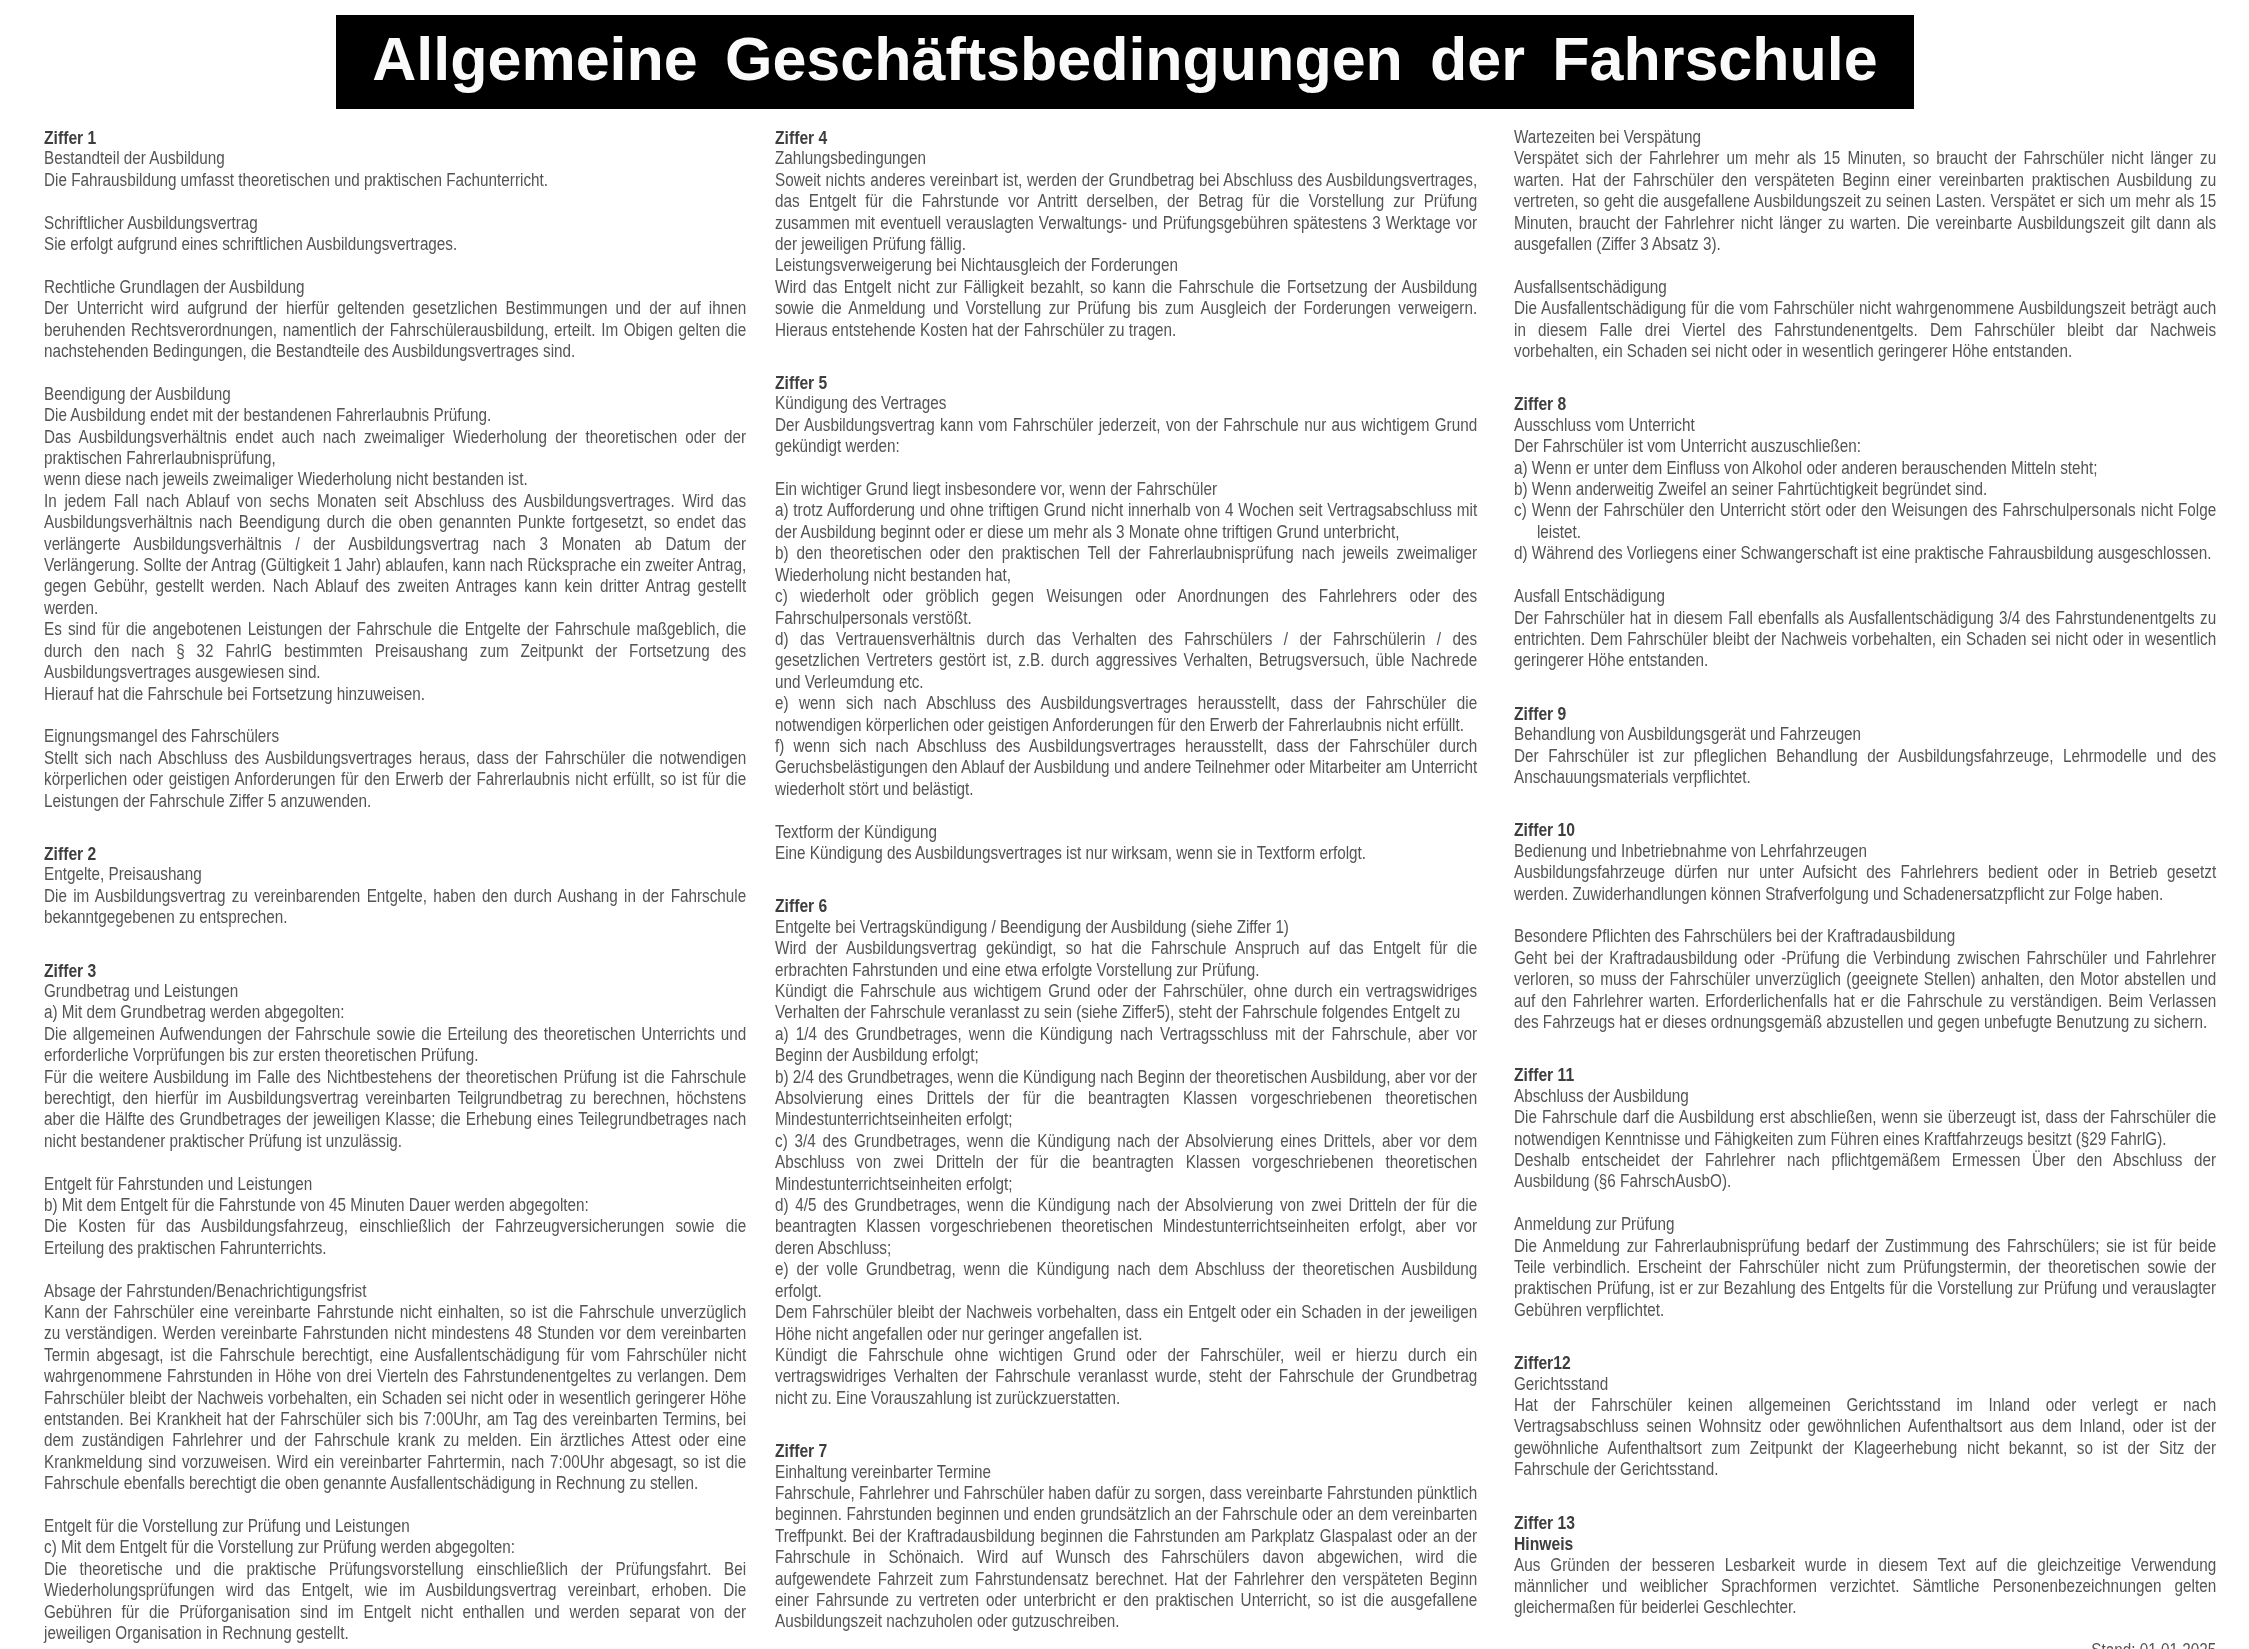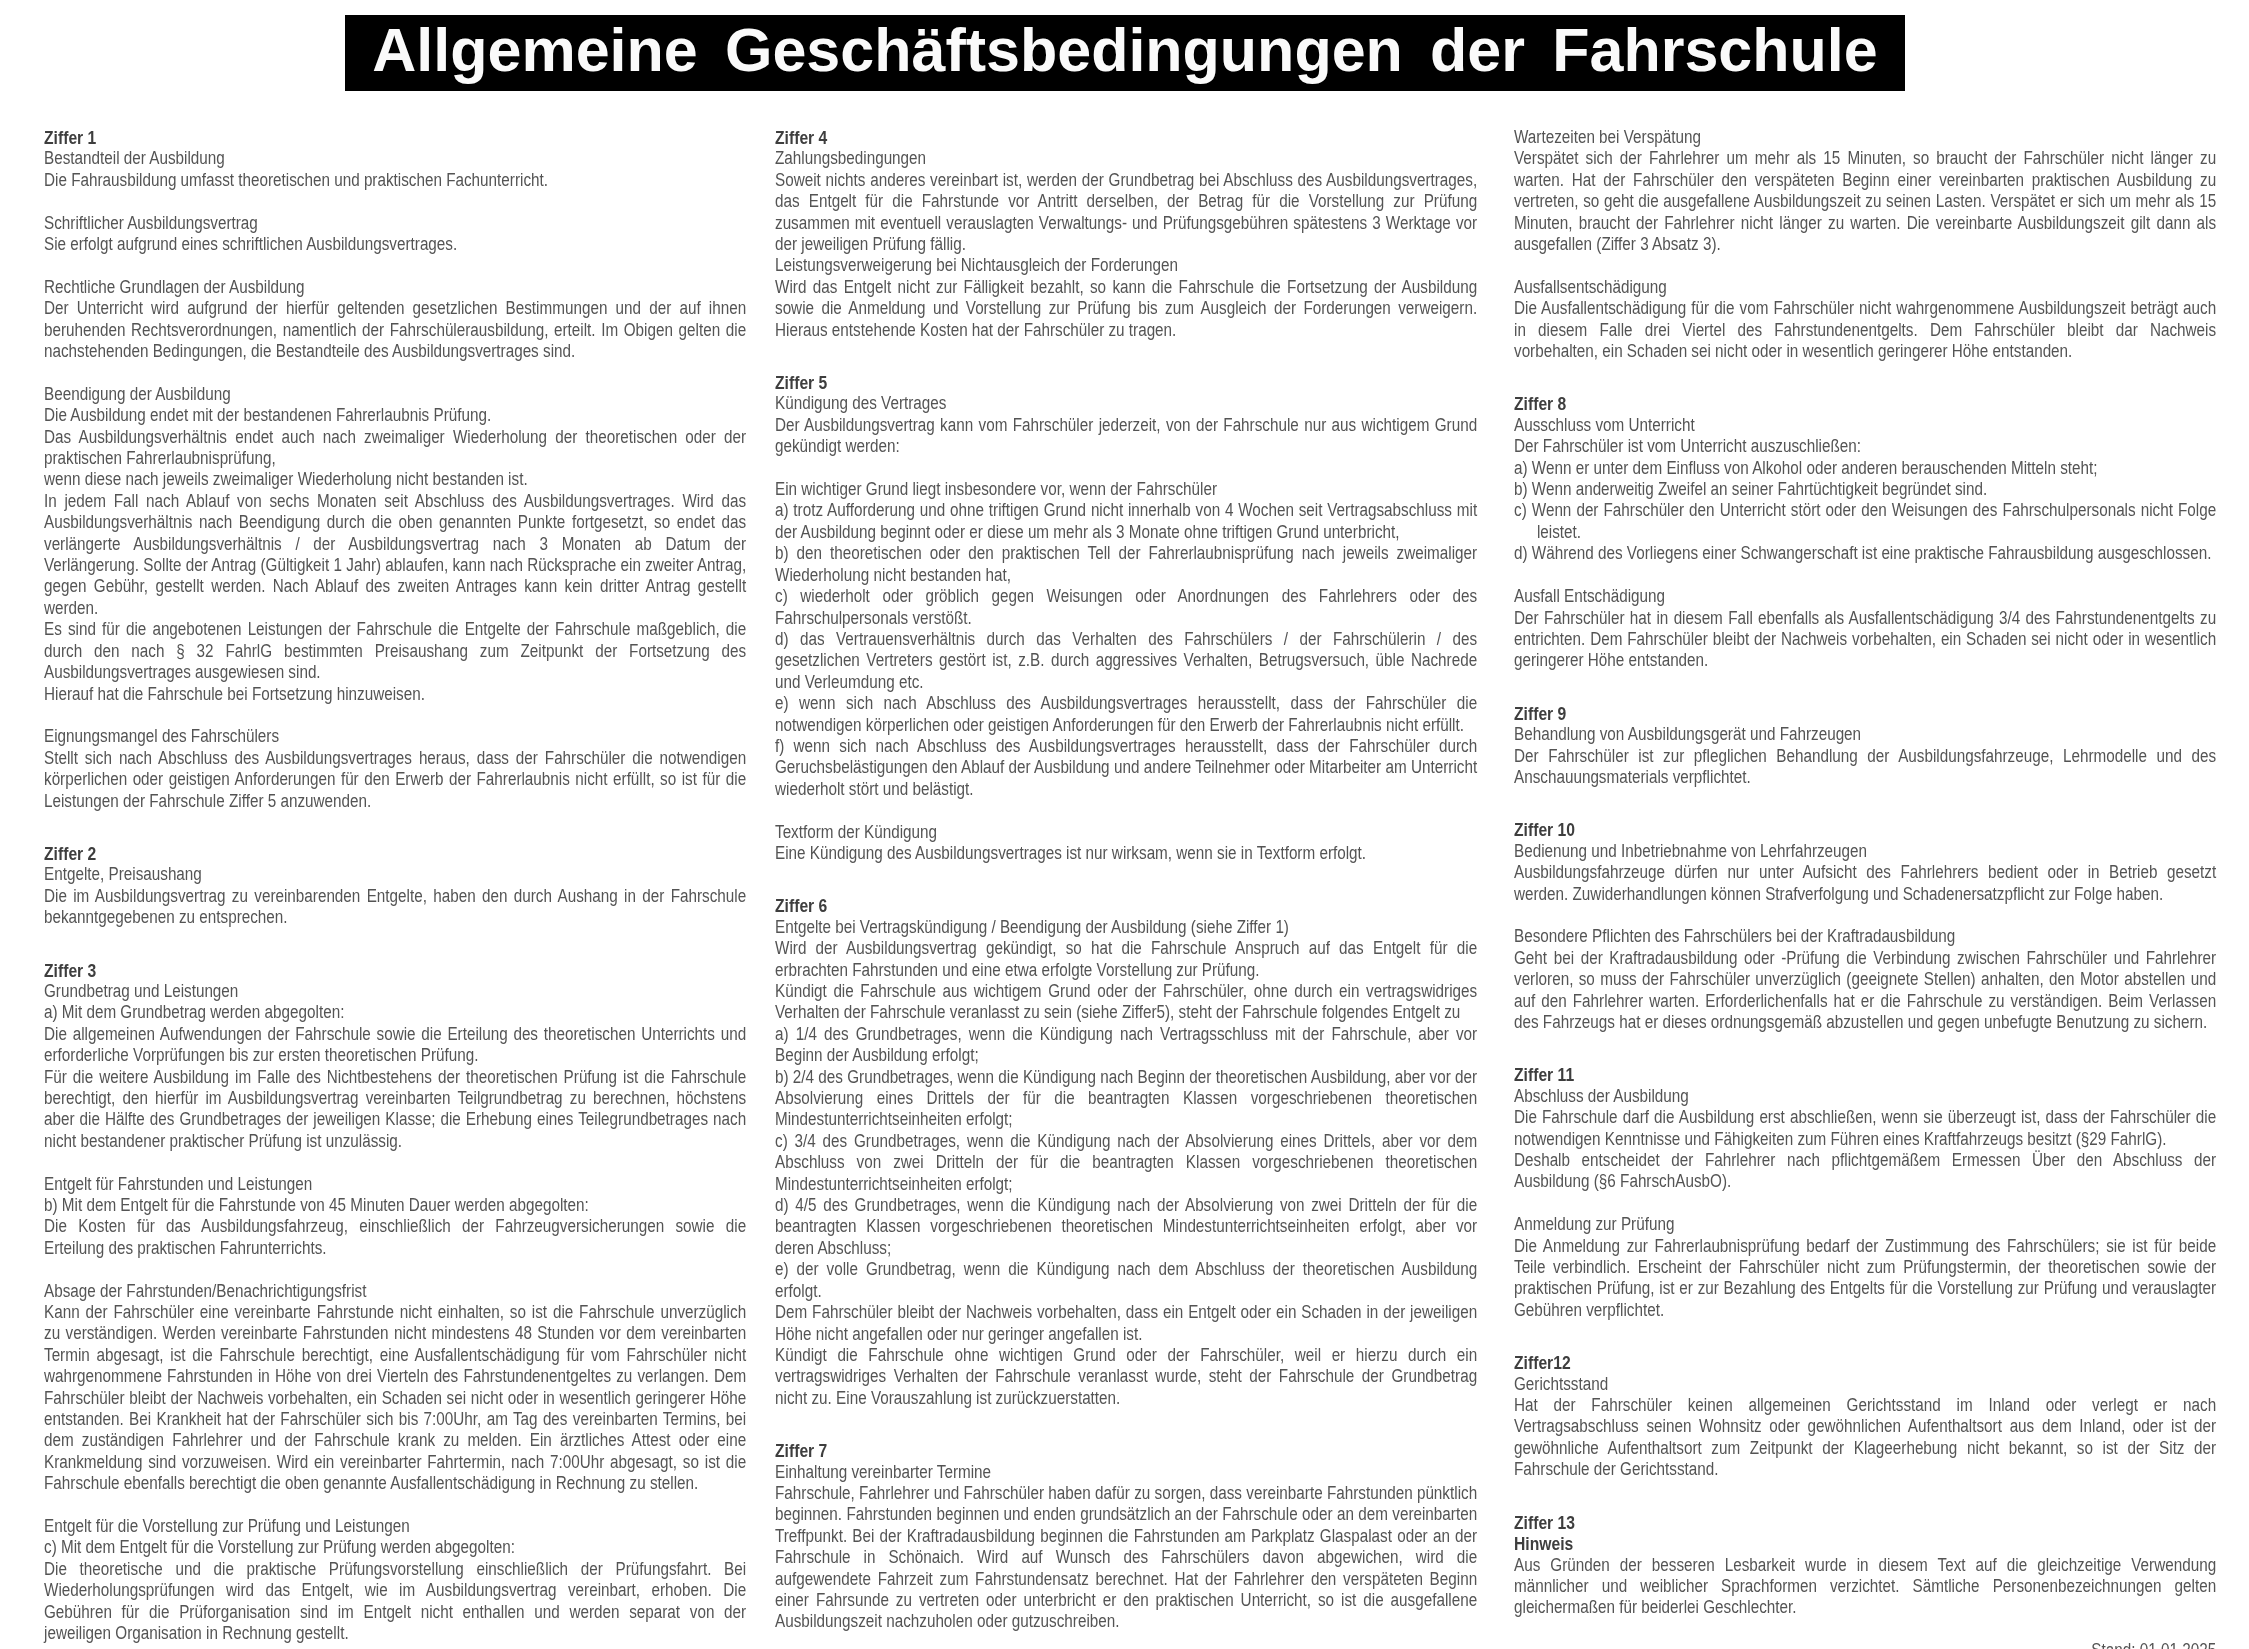--- a/index.html
+++ b/index.html
@@ -22,21 +22,21 @@
     display: flex;
     justify-content: center;
     padding-top: 15px;
   }
   .title-bar {
     background: var(--title-bg);
     color: var(--title-fg);
     padding: 3px 27px 7.4px 27px;
   }
   .title-bar h1 {
-    margin: 0;
+    margin: 9px;
     font-size: 61px;
     font-weight: 700;
     line-height: 1.08;
     letter-spacing: 0px;
     word-spacing: 10.3px;
     white-space: nowrap;
   }
   main { position: static; }
   .col {
     position: absolute;

